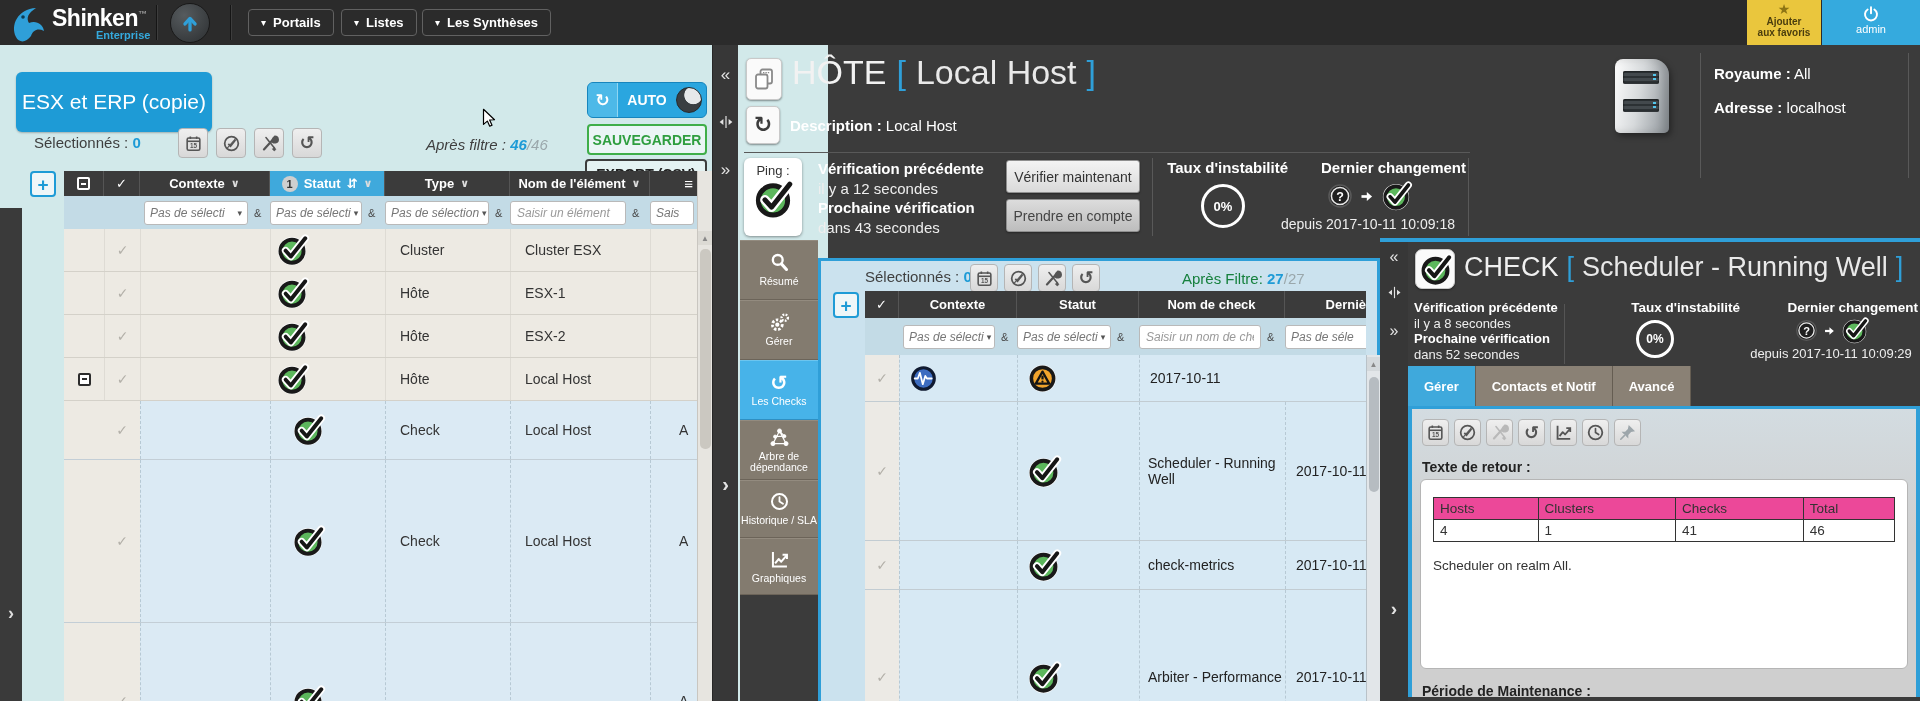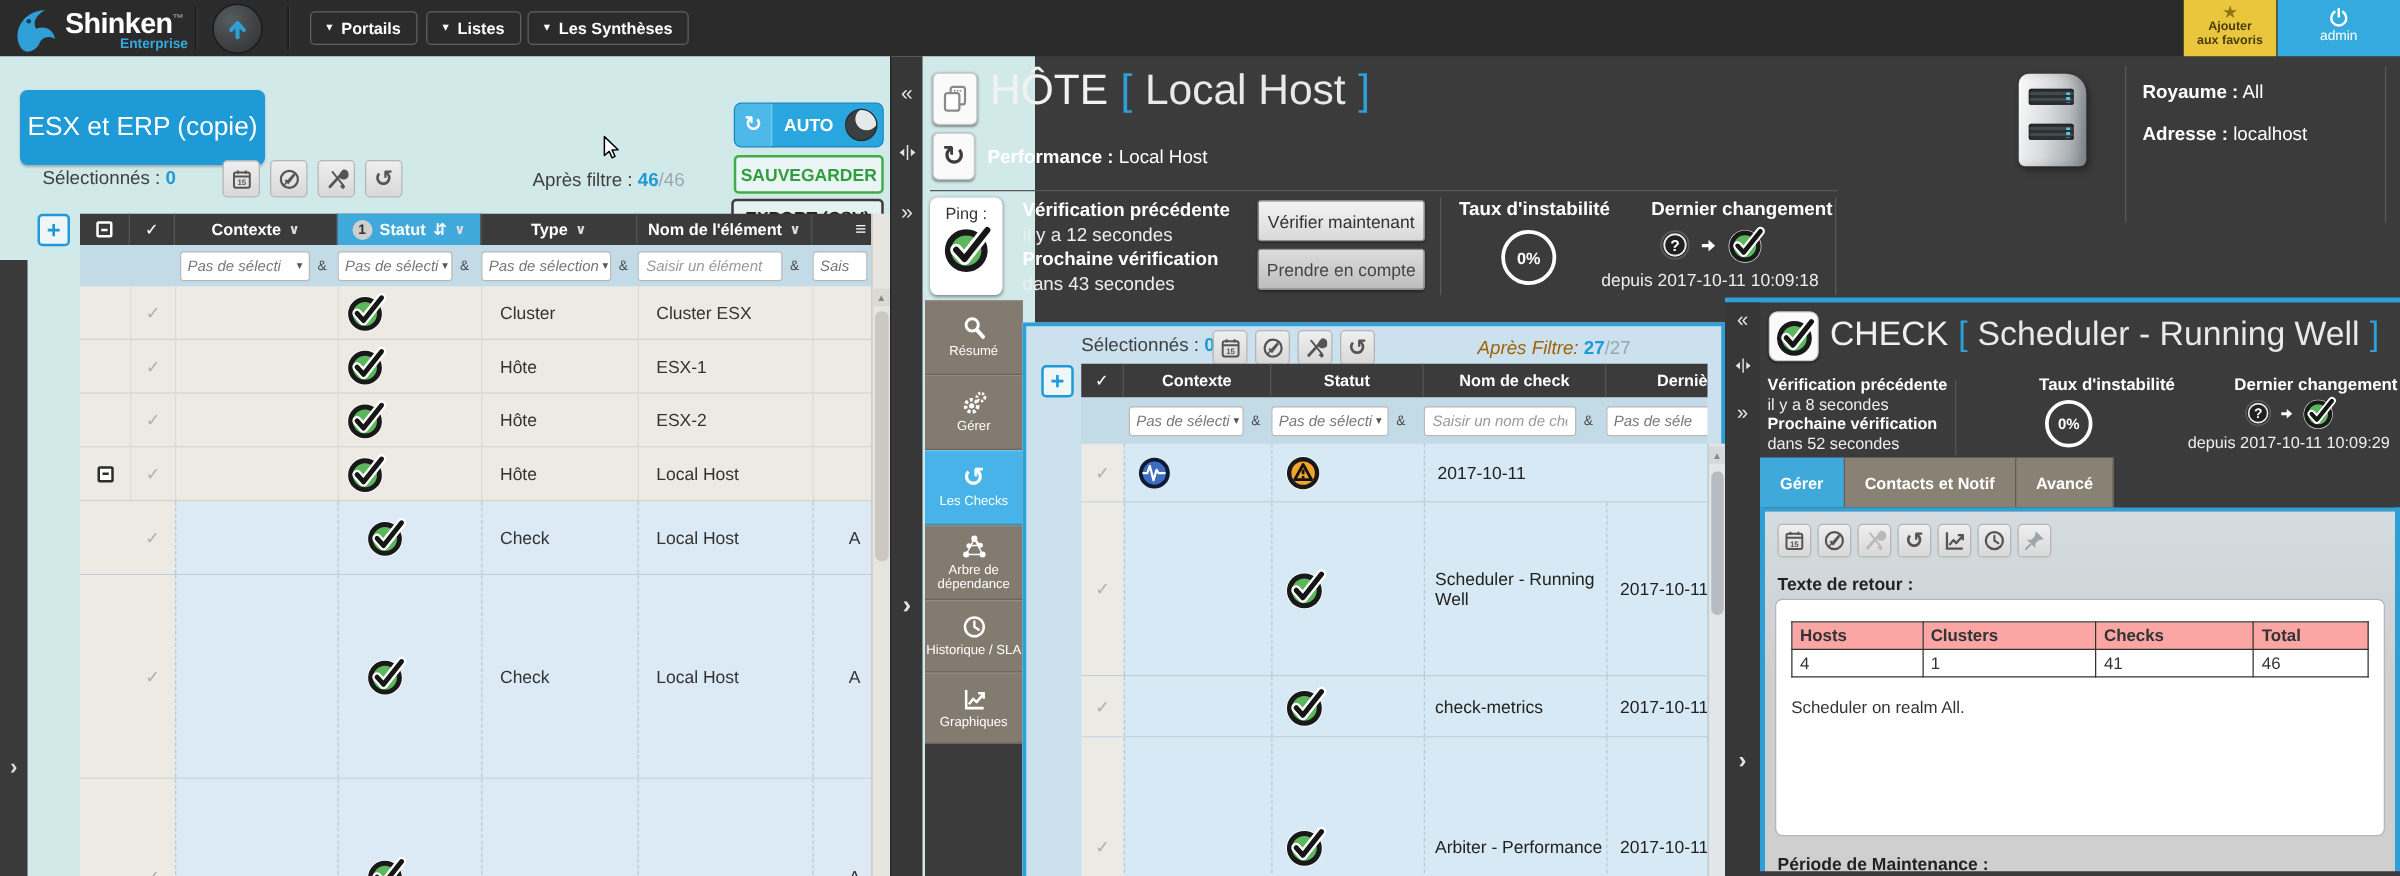--- a/index.html
+++ b/index.html
@@ -129,21 +129,21 @@
   .rtab{height:40px;background:#8a8175;border-right:1px solid #655d52;color:#fff;font-size:13px;font-weight:bold;display:flex;align-items:center;justify-content:center;padding:0 16px;}
   .rtab.active{background:#3fa9dc;}
   .rcontent{left:28px;top:168px;width:512px;height:291px;background:linear-gradient(#d3dce1,#cfcfcf 45%);border-left:4px solid #2f9fd8;border-right:4px solid #2f9fd8;border-top:3px solid #2f9fd8;}
   .rtools{display:flex;gap:5px;}
   .rtools .iconbtn{width:27px;height:27px;}
   .retlabel{font-size:14px;font-weight:bold;color:#222;}
   .retcard{background:#fff;border:1px solid #b5b5b5;border-radius:6px;padding:12px;font-size:13.5px;color:#333;}
   .oktag{color:#2faa3c;font-weight:bold;}
   .etable{border-collapse:collapse;margin-top:5px;width:462px;}
   .etable th,.etable td{border:1px solid #333;font-size:13.5px;text-align:left;padding:2px 6px;height:22px;font-weight:normal;}
-  .etable th{background:#fca5a5;font-weight:bold;}
+  .etable th{background:#ec4899;font-weight:normal;}
   .cursor{pointer-events:none;z-index:50;}
 </style>
 </head>
 <body>
 
 <div class="stage">
 
   <div class="abs topbar">
     <span class="abs" style="left:8px;top:3px;width:42px;height:40px;">
       <svg viewBox="0 0 42 40" width="42" height="40">
@@ -229,21 +229,21 @@
             <path d="M5 19.5 L15 8.5" stroke-width="2.8" stroke-linecap="round"></path>
             <path d="M14.8 8.2 a4.2 4.2 0 1 0 4 -5.4 l-2.4 2.6 z" stroke-width="1.8" fill="currentColor"></path>
             <path d="M7.5 4.5 l11 13.5" stroke-width="1.9" stroke-linecap="round"></path>
             <path d="M18 17 l2 2.6 -2 1.8 -2.3 -2.6 z" fill="currentColor" stroke-width="1"></path>
           </svg>
         </span>
       </div>
     <div class="abs iconbtn txt" style="left:292px;top:83px;">
         <span>↺</span>
       </div>
-    <div class="abs seltext" style="left:426px;top:91px;">
+    <div class="abs seltext" style="left:426px;top:91px;font-style:italic;">
       <span>Après filtre :</span>
       <span class="bluecount">46</span><span class="graycount">/46</span>
     </div>
 
     <div class="abs plusbtn" style="left:30px;top:126px;">+</div>
 
     <div class="abs thead" style="left:64px;top:126px;width:633px;height:25px;">
       <div class="cell" style="width:40px;">
           <span class="minusbox w"></span>
         </div>
@@ -492,21 +492,21 @@
       </div>
     <div class="abs htitle" style="left:54px;top:8px;">
       <span>HÔTE</span>
       <span class="br">[</span>
       <span style="color:#e9e9e9;">Local Host</span>
       <span class="br">]</span>
     </div>
     <div class="abs whitebtn" style="left:8px;top:61px;width:34px;height:38px;font-size:22px;font-weight:bold;color:#3c3c3c;">
         <span>↻</span>
       </div>
-    <div class="abs dlabel" style="left:52px;top:72px;"><b>Performance :</b> <span>Local Host</span></div>
+    <div class="abs dlabel" style="left:52px;top:72px;"><b>Description :</b> <span>Local Host</span></div>
     <div class="abs hline" style="left:6px;top:107px;width:726px;"></div>
 
     <div class="abs pingcard" style="left:6px;top:113px;width:58px;height:78px;">
       <div>Ping :</div>
       <span style="display:inline-block;width:38px;height:38px;margin-top:2px;"><svg viewBox="0 0 26 26" width="100%" height="100%" style="overflow:visible;display:block">
             <circle cx="13" cy="14" r="11.3" fill="none" stroke="rgba(255,255,255,.9)" stroke-width="1.8"></circle>
             <circle cx="13" cy="14" r="10" fill="#5cb75c" stroke="#191919" stroke-width="3.4"></circle>
             <path d="M7.5 13.6 L12 18.6 L24.5 2.8" fill="none" stroke="#fff" stroke-width="6.6" stroke-linecap="round" stroke-linejoin="round"></path>
             <path d="M7.5 13.6 L12 18.6 L24.5 2.8" fill="none" stroke="#161616" stroke-width="3.4" stroke-linecap="round" stroke-linejoin="round"></path>
           </svg></span>
@@ -655,21 +655,21 @@
               <path d="M14.8 8.2 a4.2 4.2 0 1 0 4 -5.4 l-2.4 2.6 z" stroke-width="1.8" fill="currentColor"></path>
               <path d="M7.5 4.5 l11 13.5" stroke-width="1.9" stroke-linecap="round"></path>
               <path d="M18 17 l2 2.6 -2 1.8 -2.3 -2.6 z" fill="currentColor" stroke-width="1"></path>
             </svg>
           </span>
         </div>
       <div class="abs iconbtn txt" style="left:248px;top:0;width:28px;height:28px;">
           <span>↺</span>
         </div>
       <div class="abs seltext" style="left:358px;top:6px;">
-        <span style="color:#a16207;font-style:italic;">Après Filtre:</span>
+        <span style="color:#15803d;">Après Filtre:</span>
         <span class="bluecount">27</span><span class="graycount">/27</span>
       </div>
 
       <div class="abs plusbtn" style="left:9px;top:28px;">+</div>
 
       <div class="abs thead mhead" style="left:41px;top:27px;width:501px;height:27px;">
         <div class="cell" style="width:34px;">
             <span>✓</span>
           </div>
         <div class="cell" style="width:118px;">

